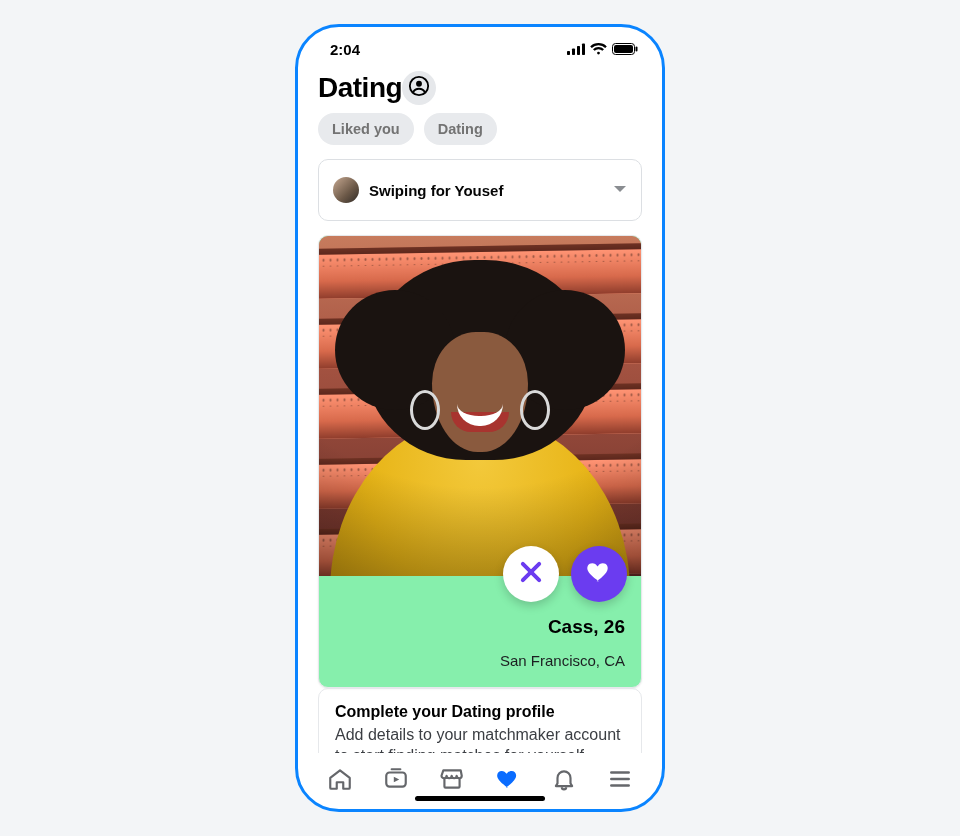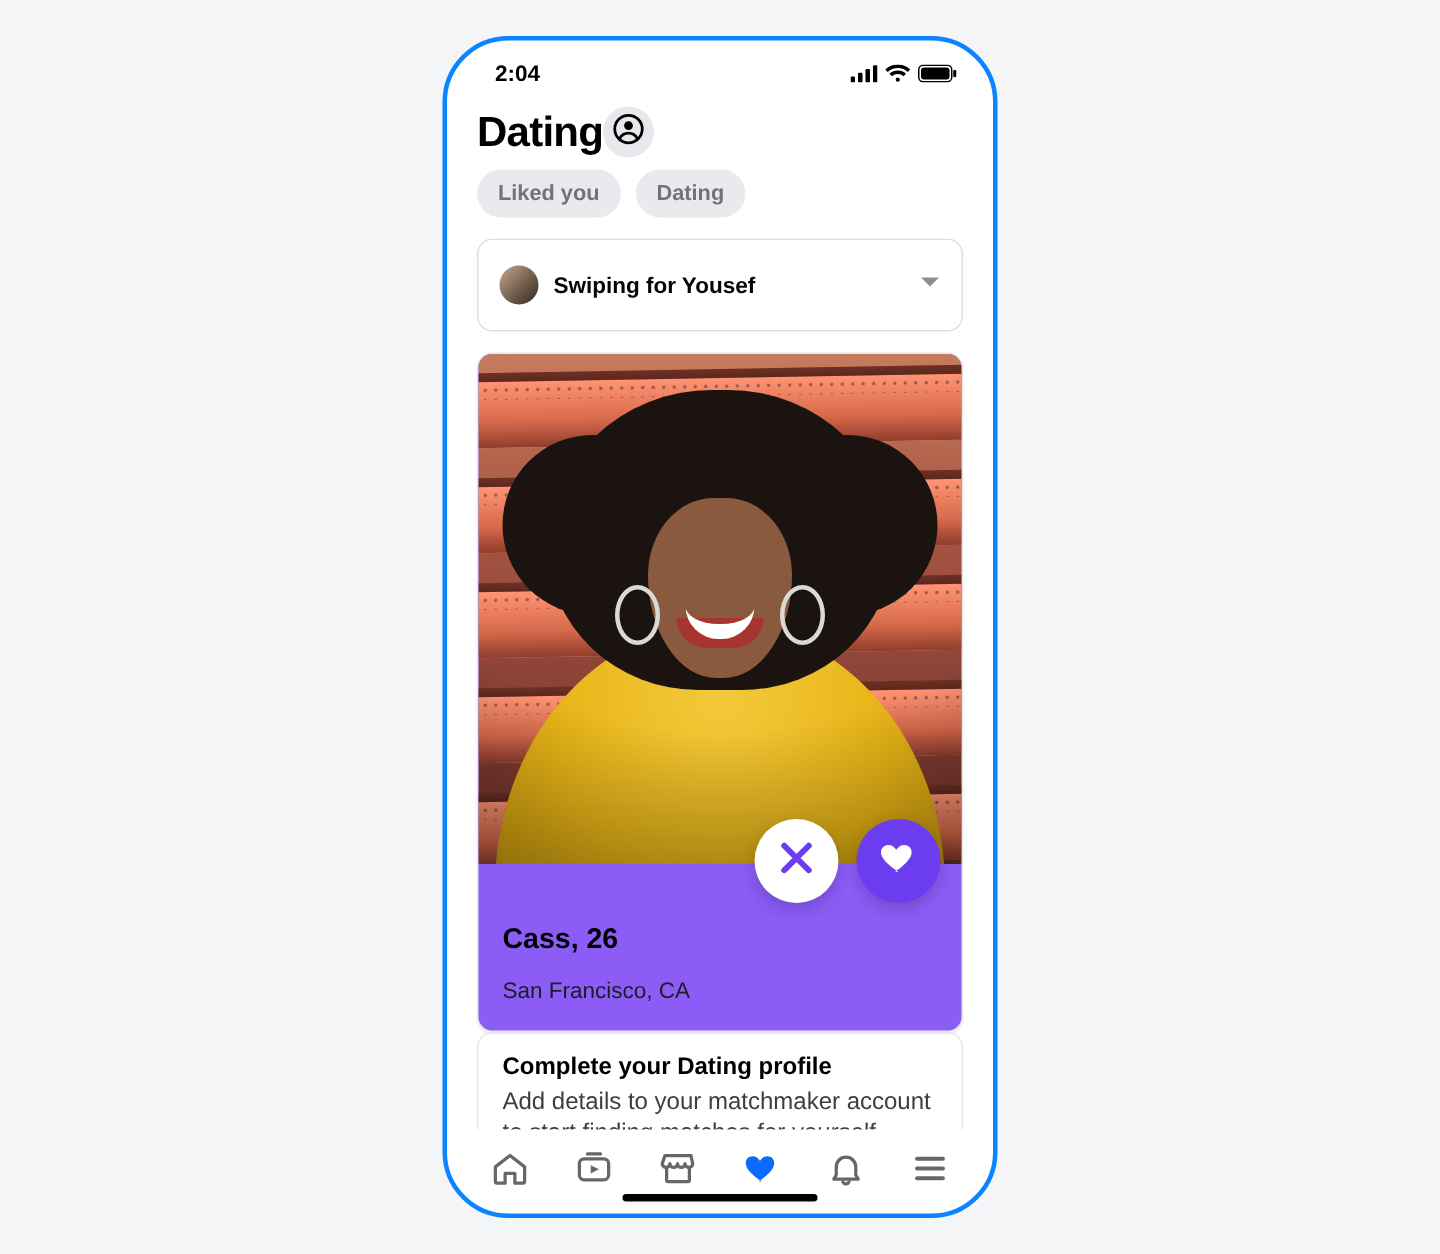--- a/index.html
+++ b/index.html
@@ -95,24 +95,25 @@
     background: linear-gradient(135deg,#c7a992 0%, #6b5847 60%, #2f2a26 100%);
     flex-shrink: 0;
   }
   .swipe-label { flex: 1; font-size: 15px; font-weight: 600; color: #050505; }
   .swipe-caret { color: #8a8d91; }
 
   
   .card {
     border-radius: 10px;
     overflow: hidden;
-    background: #8b5cf6;
+    background: #86efac;
     box-shadow: 0 1px 2px rgba(0,0,0,0.08);
     border: 1px solid #e6e8eb;
     position: relative;
+    text-align: right;
   }
   .card-photo {
     height: 340px;
     position: relative;
     overflow: hidden;
     background: linear-gradient(180deg,#c77b5d 0%, #a65442 35%, #6a2f28 100%);
   }
   
   .slat {
     position: absolute;

